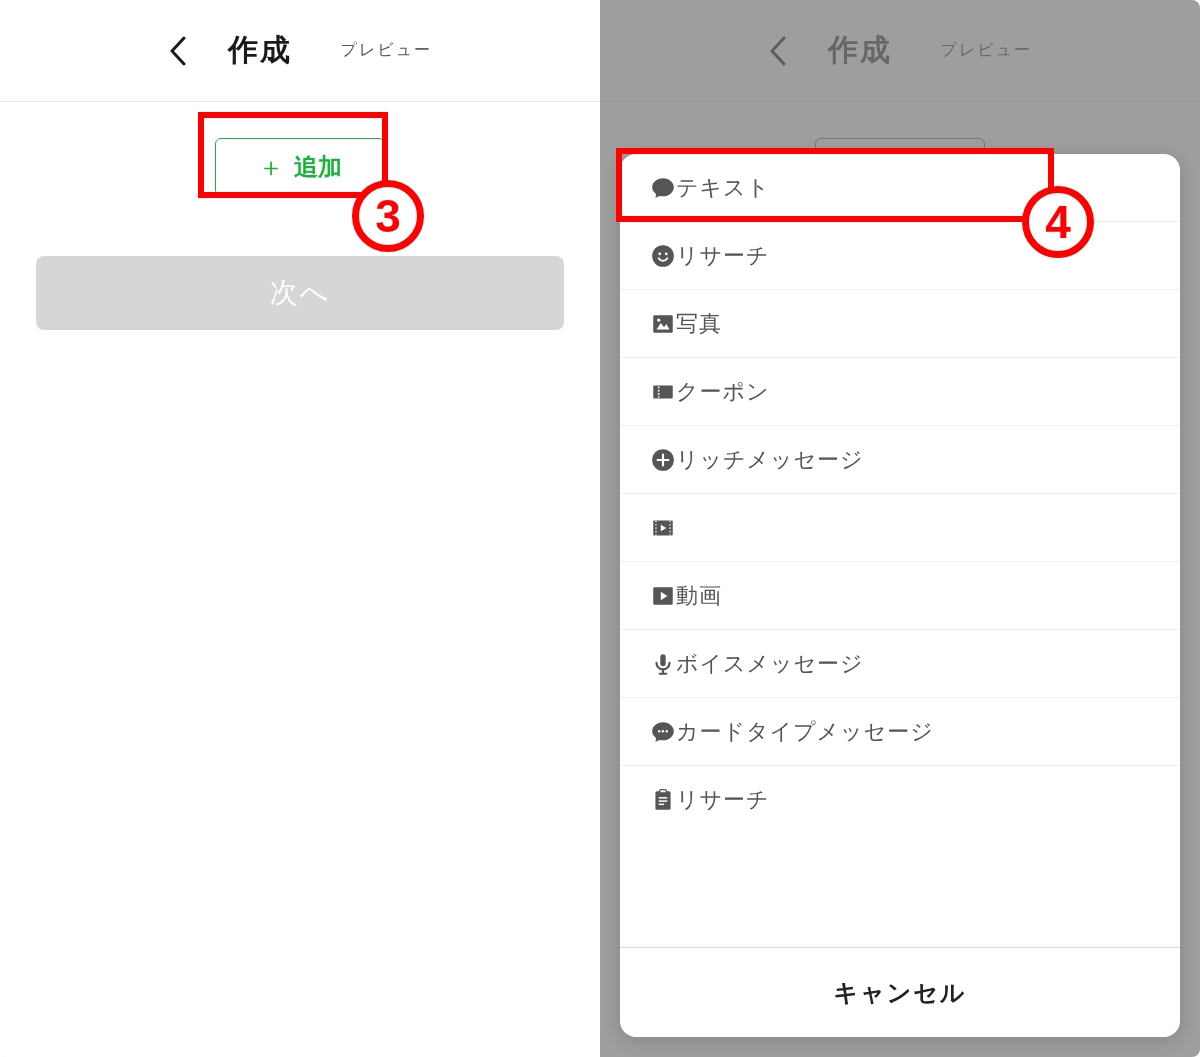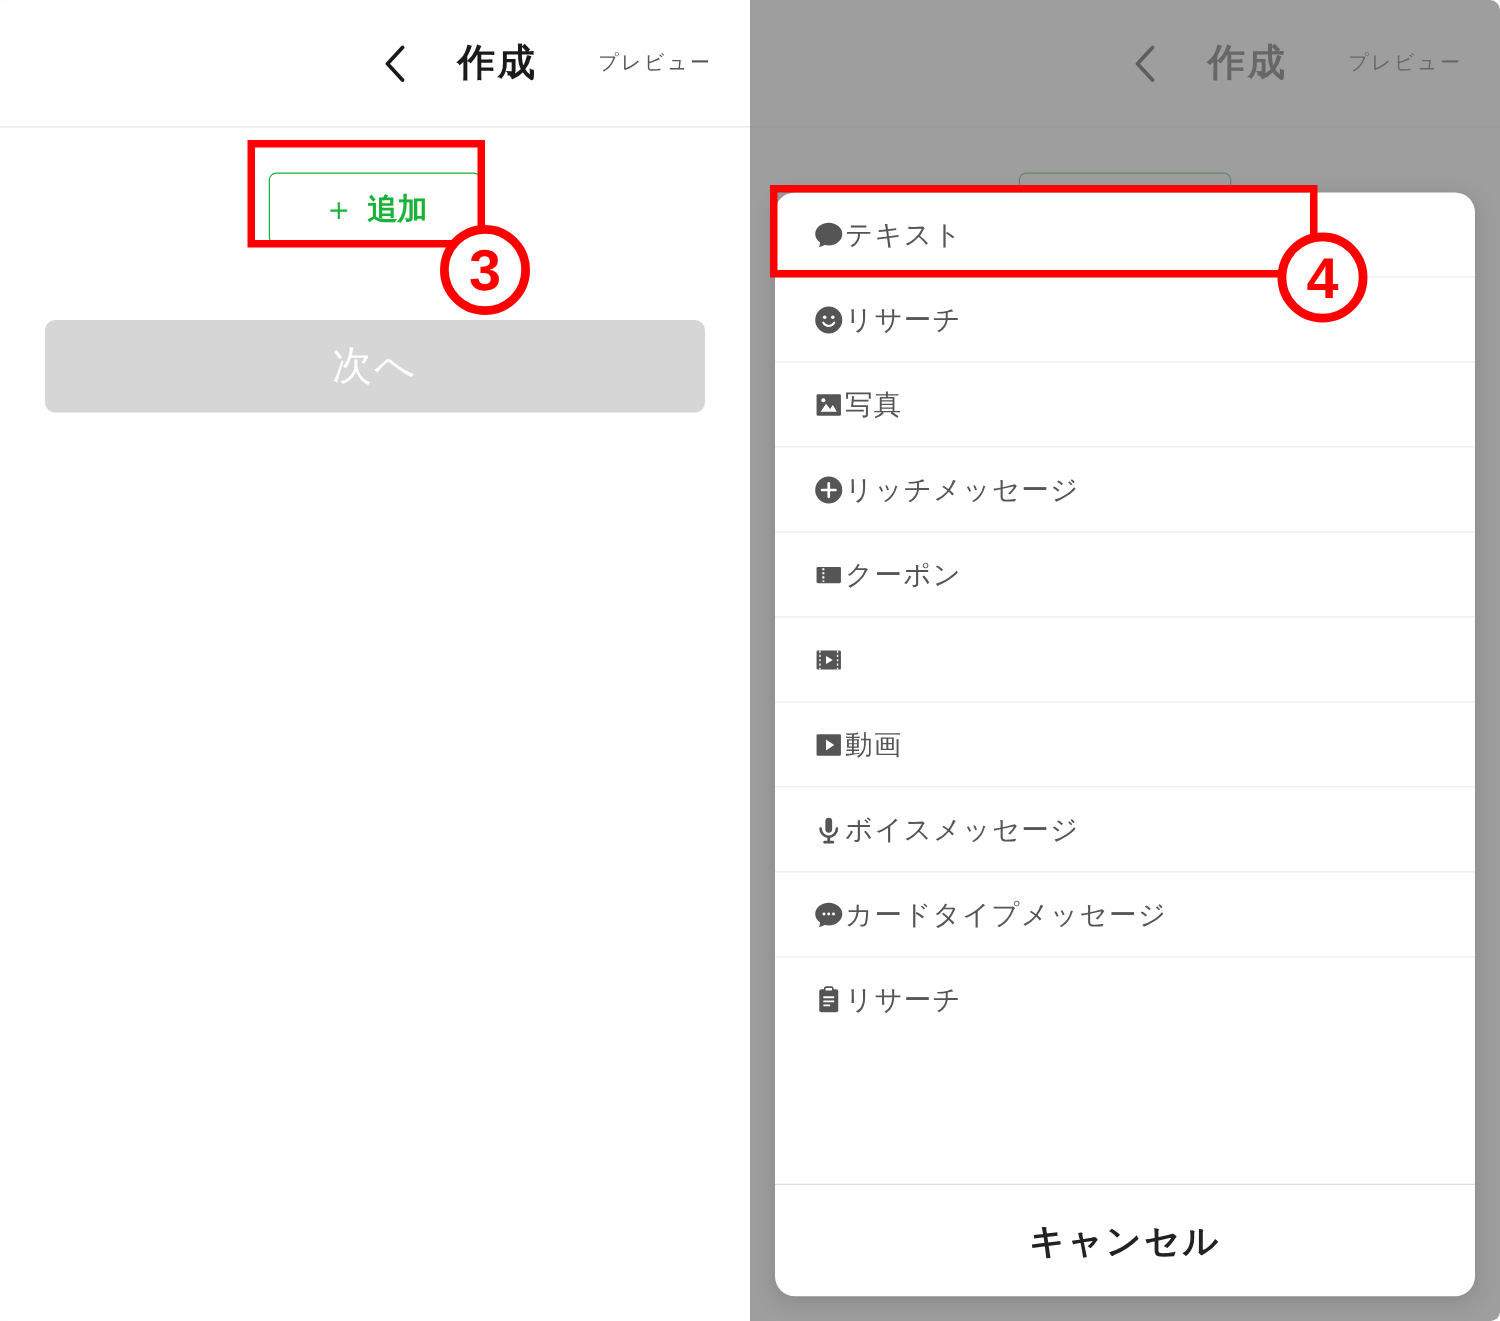--- a/index.html
+++ b/index.html
@@ -12,42 +12,42 @@
     position: relative;
     border-radius: 8px;
   }
   .container { display: flex; width: 100%; height: 100%; }
   .pane { width: 50%; height: 100%; position: relative; background: #fff; }
   .pane + .pane { border-left: none; }
   .header {
     height: 102px;
     display: flex;
     align-items: center;
-    justify-content: flex-end;
+    justify-content: center;
     padding: 0 30px;
     border-bottom: 1px solid #e6e6e6;
   }
   .back { width: 60px; display:flex; align-items:center; }
   .back svg { width: 18px; height: 30px; }
   .title { font-size: 30px; font-weight: 700; color: #1a1a1a; letter-spacing: 2px; }
   .preview { font-size: 16px; color: #555; letter-spacing: 2px; width: 140px; text-align: right;}
   .content { padding: 30px 36px 0; }
   .add-row { display:flex; justify-content:center; margin: 6px 0 60px; }
   .add-btn {
     display:flex; align-items:center; justify-content:center; gap:10px;
     width: 170px; height: 58px;
     border: 1.5px solid #19b33a; border-radius: 6px;
     color: #19b33a; font-size: 24px; font-weight: 600;
     background: #fff;
   }
   .add-btn .plus { font-size: 26px; font-weight: 400; }
   .big-btn {
     width: 100%; height: 74px; border-radius: 8px;
     display:flex; align-items:center; justify-content:center;
-    font-size: 32px; letter-spacing: 2px; margin-bottom: 26px;
+    font-size: 28px; letter-spacing: 2px; margin-bottom: 26px;
   }
   .next-btn { background: #d6d6d6; color: #fff; }
   .draft-btn { background: #fff; color: #c9c9c9; border: 1px solid #e2e2e2; }
 
   
   .dim {
     position:absolute; inset:0; background: rgba(120,120,120,0.72);
     pointer-events: none;
   }
   .pane-right .header { position:relative; }
@@ -67,21 +67,21 @@
     display:flex; align-items:center; 
     padding: 0 30px;
     border-bottom: 1px solid #eee;
     font-size: 22px; color: #555; letter-spacing: 1px;
   }
   .sheet-item:last-child { border-bottom: none; }
   .sheet-item .ico { width: 26px; height:26px; display:flex; align-items:center; justify-content:center; }
   .sheet-item .ico svg { width: 26px; height:26px; fill:#555; }
   .cancel {
     height: 90px; display:flex; align-items:center; justify-content:center;
-    font-size: 28px; font-weight: 700; color: #222; border-top: 1px solid #ddd;
+    font-size: 24px; font-weight: 700; color: #222; border-top: 1px solid #ddd;
     letter-spacing: 2px;
   }
 
   
   .redbox { position:absolute; border: 6px solid #ff0000; pointer-events:none; }
   .rb1 { left: 198px; top: 112px; width: 190px; height: 86px; }
   .rb2 { left: 616px; top: 148px; width: 438px; height: 74px; }
   .circ {
     position:absolute; width: 72px; height:72px; border: 7px solid #ff0000; border-radius:50%;
     background:#fff; color:#ff0000; font-weight:900; font-size:46px;
@@ -166,34 +166,34 @@
                 <rect x="3" y="4" width="18" height="16" rx="1"></rect>
                 <polygon points="6,17 10,11 13,15 15,12 18,17" fill="#fff"></polygon>
                 <circle cx="8" cy="8.5" r="1.5" fill="#fff"></circle>
               </svg>
             </span>
           <span>写真</span>
         </div>
         <div class="sheet-item">
           <span class="ico">
               <svg viewBox="0 0 24 24">
+                <rect x="3" y="6" width="18" height="12" rx="1"></rect>
+                <line x1="8" y1="7" x2="8" y2="17" stroke="#fff" stroke-width="1.5" stroke-dasharray="1.5 1.5"></line>
+              </svg>
+            </span>
+          <span>クーポン</span>
+        </div>
+        <div class="sheet-item">
+          <span class="ico">
+              <svg viewBox="0 0 24 24">
                 <circle cx="12" cy="12" r="10"></circle>
                 <path d="M12 7v10M7 12h10" stroke="#fff" stroke-width="2" stroke-linecap="round"></path>
               </svg>
             </span>
           <span>リッチメッセージ</span>
-        </div>
-        <div class="sheet-item">
-          <span class="ico">
-              <svg viewBox="0 0 24 24">
-                <rect x="3" y="6" width="18" height="12" rx="1"></rect>
-                <line x1="8" y1="7" x2="8" y2="17" stroke="#fff" stroke-width="1.5" stroke-dasharray="1.5 1.5"></line>
-              </svg>
-            </span>
-          <span>クーポン</span>
         </div>
         <div class="sheet-item">
           <span class="ico">
               <svg viewBox="0 0 24 24">
                 <rect x="3" y="5" width="18" height="14" rx="1"></rect>
                 <rect x="3" y="5" width="3.5" height="14" fill="#fff" opacity="0"></rect>
                 <line x1="5.5" y1="5" x2="5.5" y2="19" stroke="#fff" stroke-width="1" stroke-dasharray="1.6 1.6"></line>
                 <line x1="18.5" y1="5" x2="18.5" y2="19" stroke="#fff" stroke-width="1" stroke-dasharray="1.6 1.6"></line>
                 <polygon points="10,9 10,15 15,12" fill="#fff"></polygon>
               </svg>

